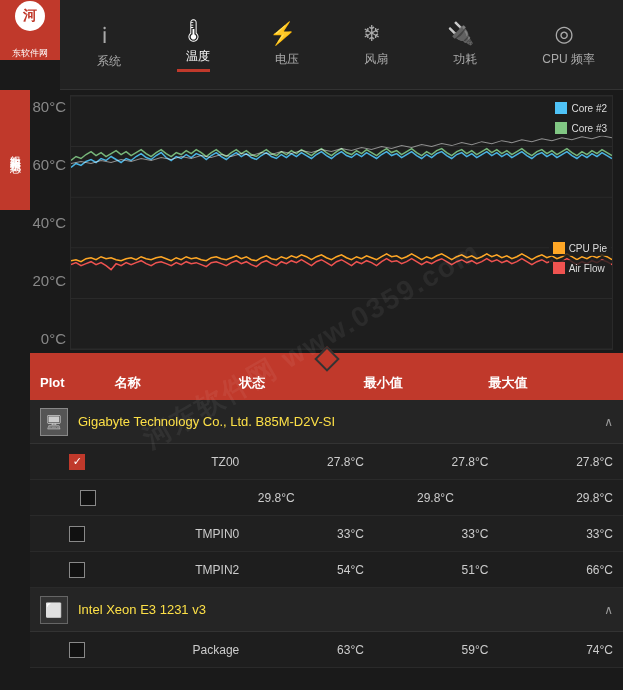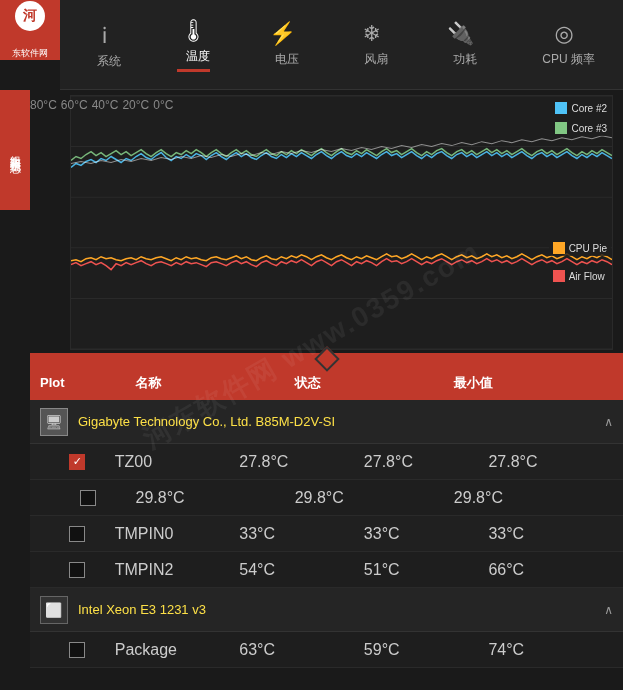--- a/index.html
+++ b/index.html
@@ -118,25 +118,25 @@
       letter-spacing: 1px;
     }
 
     
     .chart-y-labels {
       position: absolute;
       left: 30px; top: 90px;
       width: 40px;
       height: 265px;
       display: flex;
-      flex-direction: row;
+      flex-direction: column;
       justify-content: space-between;
       padding: 8px 0;
       color: #888;
-      font-size: 12px;
+      font-size: 15px;
       z-index: 3;
     }
     .y-label { text-align: right; padding-right: 4px; }
 
     .chart-canvas {
       position: absolute;
       left: 70px; top: 95px;
       right: 10px;
       height: 255px;
       background: #1e1e1e;
@@ -166,21 +166,21 @@
     .legend-color {
       width: 12px;
       height: 12px;
     }
 
     .chart-legend-2 {
       position: absolute;
       right: 12px; top: 240px;
       display: flex;
       flex-direction: column;
-      gap: 12px;
+      gap: 4px;
       z-index: 10;
     }
 
     
     .chart-divider {
       position: absolute;
       top: 353px; left: 30px; right: 0;
       height: 12px;
       background: #c0392b;
       display: flex;
@@ -324,22 +324,22 @@
       background: #c0392b;
       border-color: #c0392b;
     }
     .checkbox.checked::after {
       content: '✓';
       color: white;
       font-size: 11px;
     }
     .data-cell {
       flex: 1;
-      text-align: left;
-      font-size: 16px;
+      text-align: right;
+      font-size: 12px;
       color: #ccc;
     }
 
     
     .svg-chart { width: 100%; height: 100%; }
   </style>
 </head>
 <body>
 
 <div class="logo-banner">
@@ -494,20 +494,21 @@
   <div class="scroll-thumb-down">▼</div>
 </div>
 
 <div class="table-area">
 
   <div class="table-header">
     <div class="th-cell">Plot</div>
     <div class="th-cell">名称</div>
     <div class="th-cell">状态</div>
     <div class="th-cell">最小值</div>
+    <div class="th-cell">最大值</div>
   </div>
 
   <div class="table-body">
 
     <div class="group-row">
       <div class="group-icon">🖥</div>
       <span class="group-name">Gigabyte Technology Co., Ltd. B85M-D2V-SI</span>
       <span class="group-chevron">∧</span>
     </div>
 

